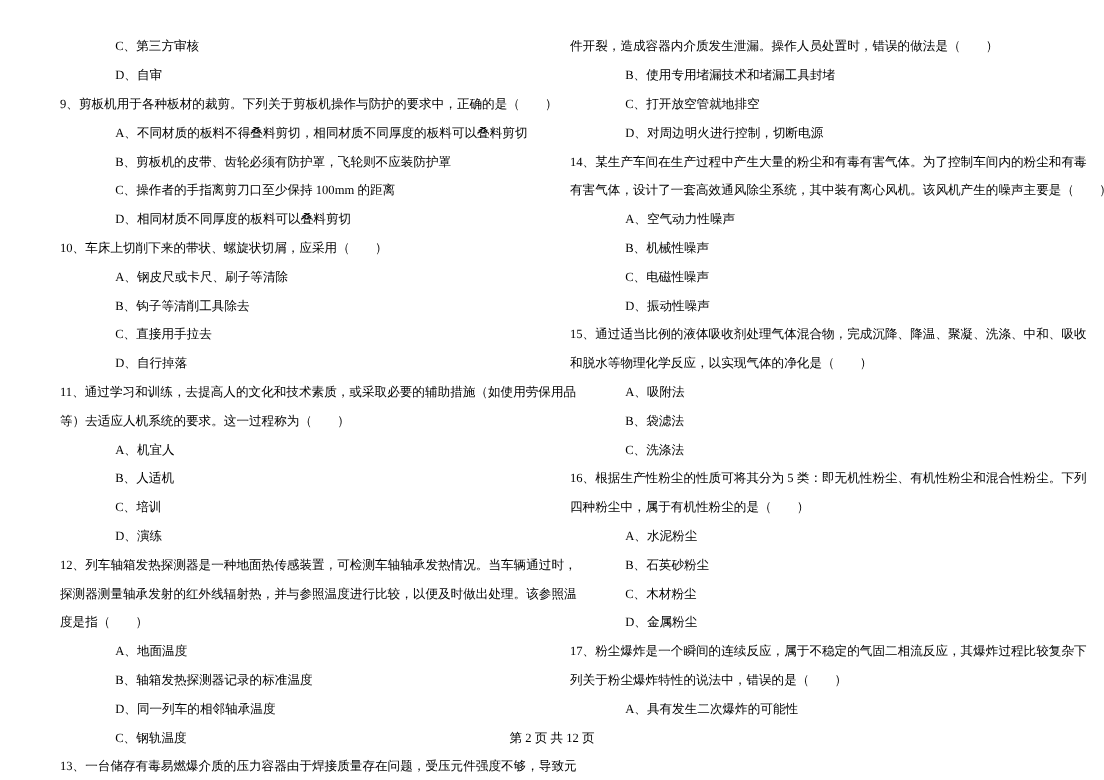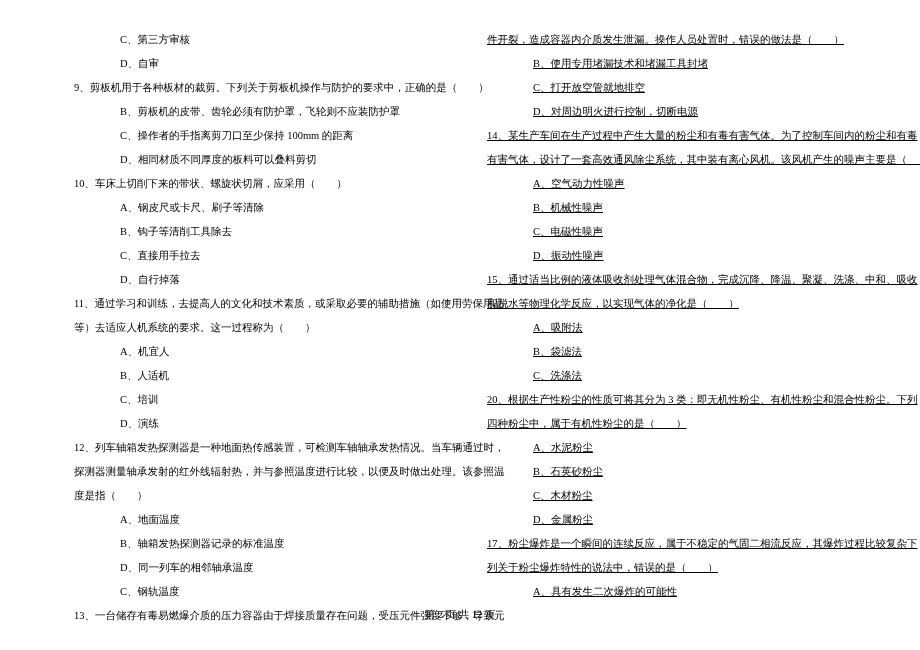--- a/index.html
+++ b/index.html
@@ -12,32 +12,30 @@
       overflow: hidden;
       font-size: 10.5px;
       color: #000;
       position: relative;
     }
     .page {
       display: flex;
       padding: 28px 50px 0 50px;
       box-sizing: border-box;
       height: 610px;
-      margin-left: 24px;
     }
     .col {
       width: 50%;
       box-sizing: border-box;
     }
     .col-left {
       padding-right: 15px;
     }
     .col-right {
       padding-left: 15px;
-      text-decoration: underline;
     }
     .line {
       line-height: 24px;
       white-space: nowrap;
     }
     .opt {
       padding-left: 46px;
     }
     .q {
       padding-left: 0;
@@ -54,20 +52,21 @@
     }
   </style>
 </head>
 <body>
 
 <div class="page">
   <div class="col col-left">
     <div class="line opt">C、第三方审核</div>
     <div class="line opt">D、自审</div>
     <div class="line q">9、剪板机用于各种板材的裁剪。下列关于剪板机操作与防护的要求中，正确的是（　　）</div>
+    <div class="line opt">A、不同材质的板料不得叠料剪切，相同材质不同厚度的板料可以叠料剪切</div>
     <div class="line opt">B、剪板机的皮带、齿轮必须有防护罩，飞轮则不应装防护罩</div>
     <div class="line opt">C、操作者的手指离剪刀口至少保持 100mm 的距离</div>
     <div class="line opt">D、相同材质不同厚度的板料可以叠料剪切</div>
     <div class="line q">10、车床上切削下来的带状、螺旋状切屑，应采用（　　）</div>
     <div class="line opt">A、钢皮尺或卡尺、刷子等清除</div>
     <div class="line opt">B、钩子等清削工具除去</div>
     <div class="line opt">C、直接用手拉去</div>
     <div class="line opt">D、自行掉落</div>
     <div class="line q">11、通过学习和训练，去提高人的文化和技术素质，或采取必要的辅助措施（如使用劳保用品</div>
     <div class="line cont">等）去适应人机系统的要求。这一过程称为（　　）</div>
@@ -94,21 +93,21 @@
     <div class="line cont">有害气体，设计了一套高效通风除尘系统，其中装有离心风机。该风机产生的噪声主要是（　　）</div>
     <div class="line opt">A、空气动力性噪声</div>
     <div class="line opt">B、机械性噪声</div>
     <div class="line opt">C、电磁性噪声</div>
     <div class="line opt">D、振动性噪声</div>
     <div class="line q">15、通过适当比例的液体吸收剂处理气体混合物，完成沉降、降温、聚凝、洗涤、中和、吸收</div>
     <div class="line cont">和脱水等物理化学反应，以实现气体的净化是（　　）</div>
     <div class="line opt">A、吸附法</div>
     <div class="line opt">B、袋滤法</div>
     <div class="line opt">C、洗涤法</div>
-    <div class="line q">20、根据生产性粉尘的性质可将其分为 3 类：即无机性粉尘、有机性粉尘和混合性粉尘。下列</div>
+    <div class="line q">16、根据生产性粉尘的性质可将其分为 5 类：即无机性粉尘、有机性粉尘和混合性粉尘。下列</div>
     <div class="line cont">四种粉尘中，属于有机性粉尘的是（　　）</div>
     <div class="line opt">A、水泥粉尘</div>
     <div class="line opt">B、石英砂粉尘</div>
     <div class="line opt">C、木材粉尘</div>
     <div class="line opt">D、金属粉尘</div>
     <div class="line q">17、粉尘爆炸是一个瞬间的连续反应，属于不稳定的气固二相流反应，其爆炸过程比较复杂下</div>
     <div class="line cont">列关于粉尘爆炸特性的说法中，错误的是（　　）</div>
     <div class="line opt">A、具有发生二次爆炸的可能性</div>
   </div>
 </div>

